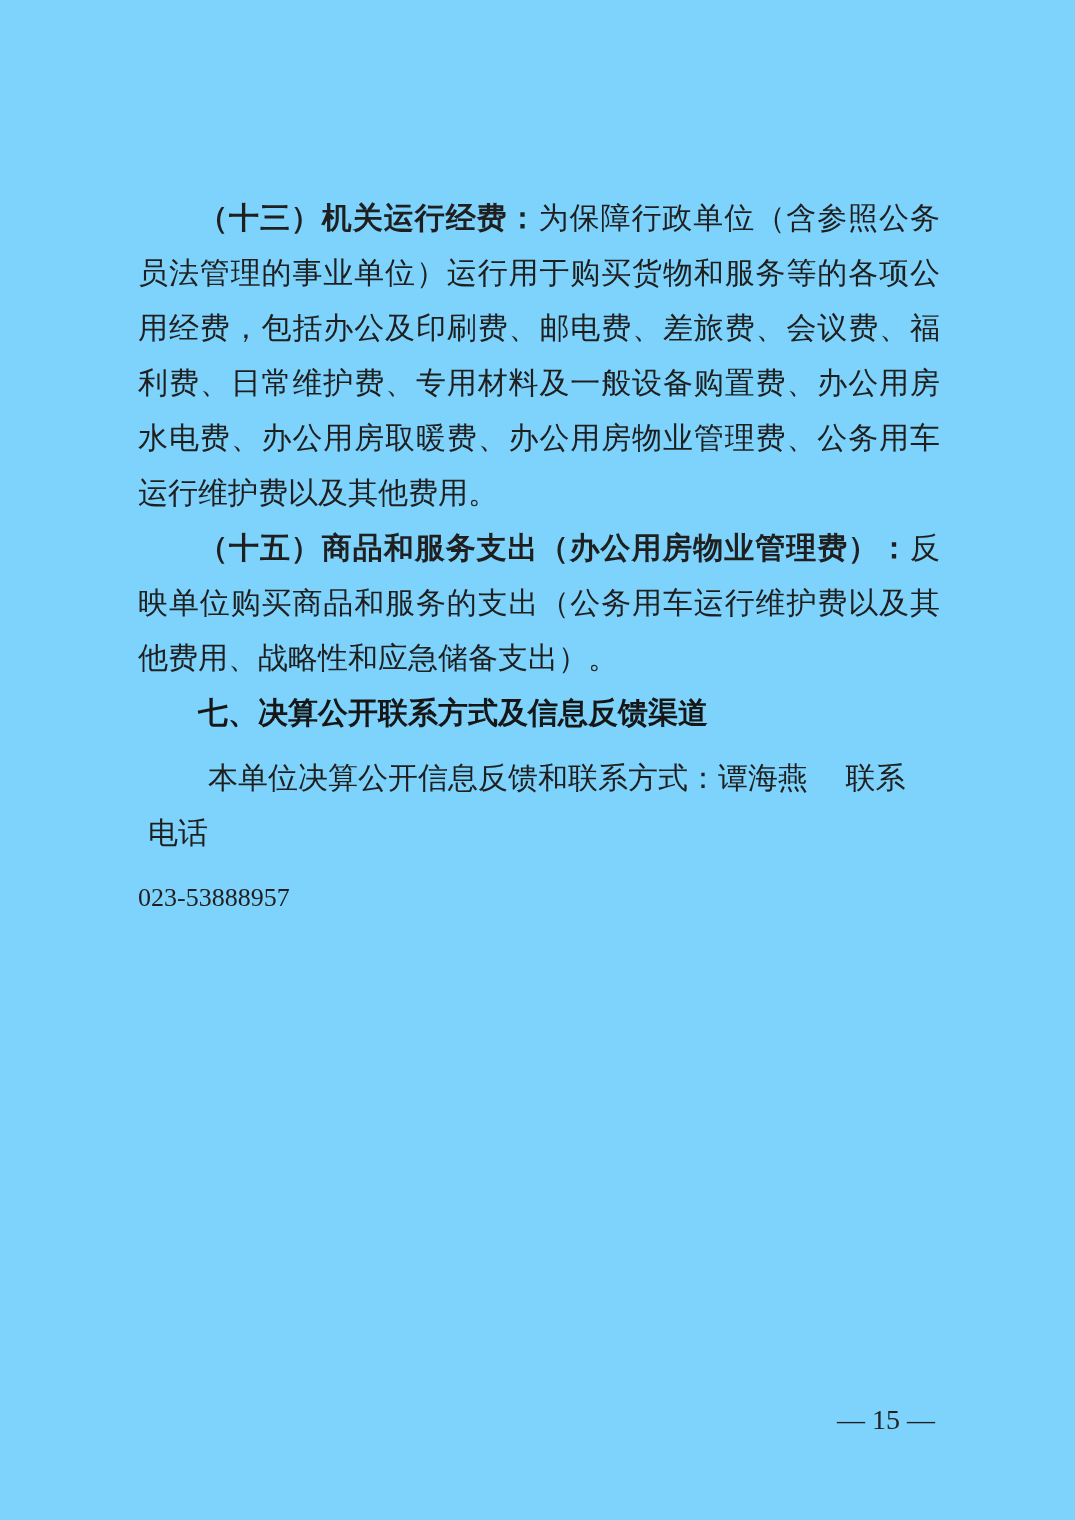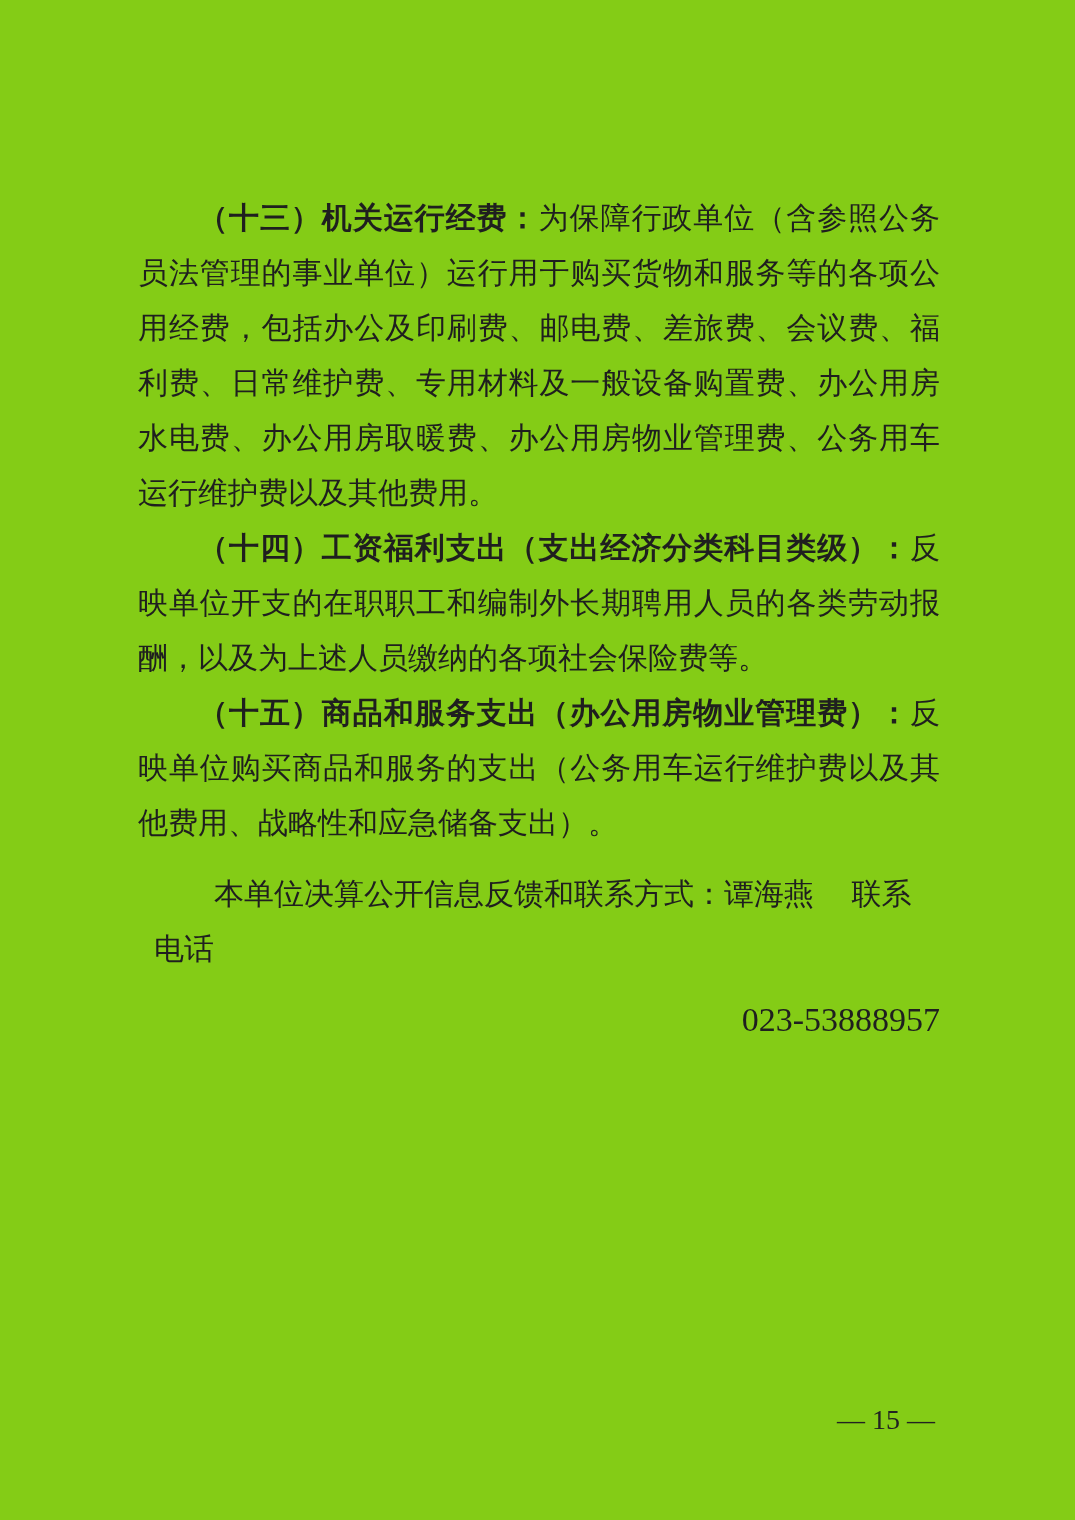--- a/index.html
+++ b/index.html
@@ -13,21 +13,21 @@
     position: relative;
     font-family: "Liberation Serif", "DejaVu Serif", serif;
     color: #1f1f1f;
     overflow: hidden;
   }
   .page {
     position: absolute;
     left: 0; top: 0;
     width: 1075px;
     height: 1520px;
-    background: #84cc16;
+    background: #7dd3fc;
   }
   .content {
     position: absolute;
     left: 138px;
     top: 190px;
     width: 802px;
     font-size: 30px;
     line-height: 55px;
     text-align: justify;
     text-justify: inter-ideograph;
@@ -43,29 +43,29 @@
     margin: 0;
     font-size: 30px;
     line-height: 55px;
     font-weight: bold;
     font-family: "Liberation Sans", "DejaVu Sans", sans-serif;
     text-indent: 2em;
     text-align: left;
     color: #161616;
   }
   p.contact-line {
-    margin: 16px;
+    margin: 10px;
     text-indent: 2em;
     text-align: left;
   }
   p.phone-line {
     margin: 0;
     text-indent: 0;
-    text-align: right;
-    font-size: 34px;
+    text-align: left;
+    font-size: 26px;
     font-family: "Liberation Serif", "DejaVu Serif", serif;
   }
   .page-number {
     position: absolute;
     right: 140px;
     top: 1405px;
     font-size: 28px;
     line-height: 30px;
     color: #222222;
     font-family: "Liberation Serif", "DejaVu Serif", serif;
@@ -73,26 +73,26 @@
   }
 </style>
 </head>
 <body>
 
 <div class="page">
   <div class="content">
 
     <p class="para"><span class="para-heading">（十三）机关运行经费：</span><span>为保障行政单位（含参照公务员法管理的事业单位）运行用于购买货物和服务等的各项公用经费，包括办公及印刷费、邮电费、差旅费、会议费、福利费、日常维护费、专用材料及一般设备购置费、办公用房水电费、办公用房取暖费、办公用房物业管理费、公务用车运行维护费以及其他费用。</span></p>
 
-    <p class="para"><span class="para-heading">（十四）工资福利支出（支出经济分类科目类级）：</span><span>反映单位开支的在职职工和编制外长期聘用人员的各类劳动报酬，以及为上述人员缴纳的各项社会保险费等。</span></p>
 
     <p class="para"><span class="para-heading">（十五）商品和服务支出（办公用房物业管理费）：</span><span>反映单位购买商品和服务的支出（公务用车运行维护费以及其他费用、战略性和应急储备支出）。</span></p>
 
 
 
+    <h2 class="section-heading">七、决算公开联系方式及信息反馈渠道</h2>
 
     <p class="contact-line">本单位决算公开信息反馈和联系方式：谭海燕　 联系电话</p>
 
     <p class="phone-line">023-53888957</p>
 
   </div>
 
   <div class="page-number">— 15 —</div>
 </div>
 

